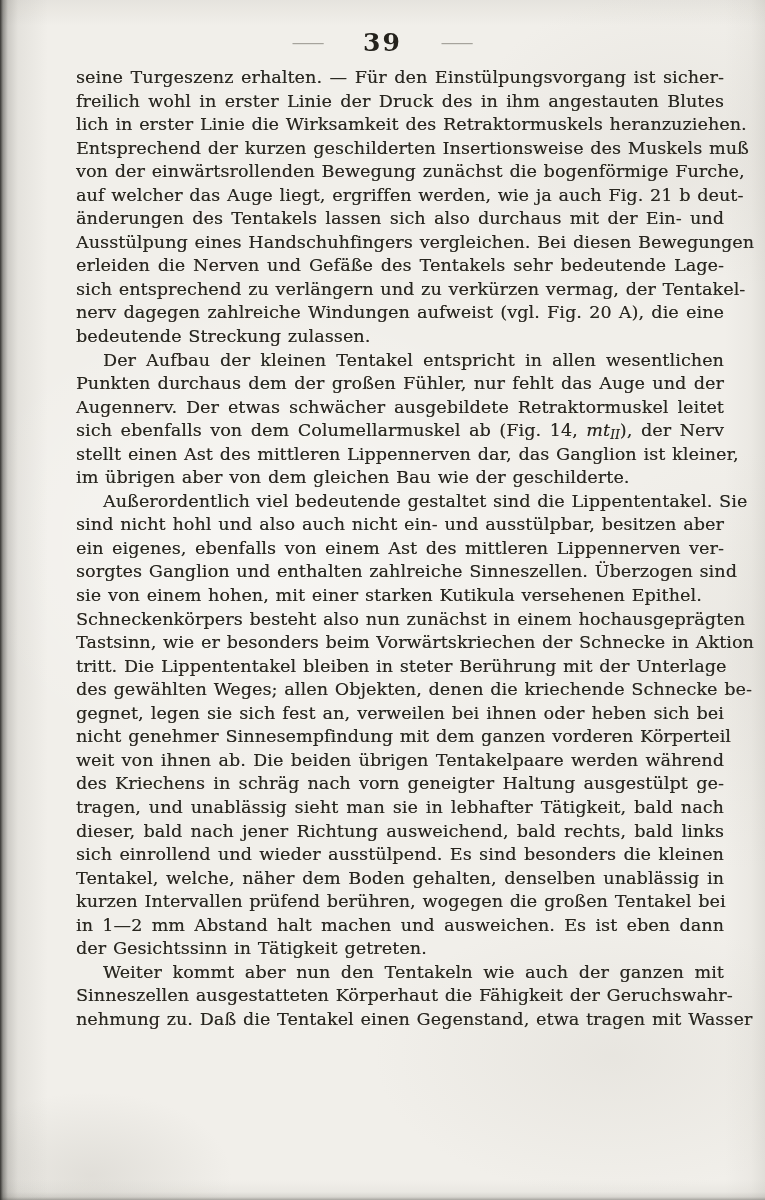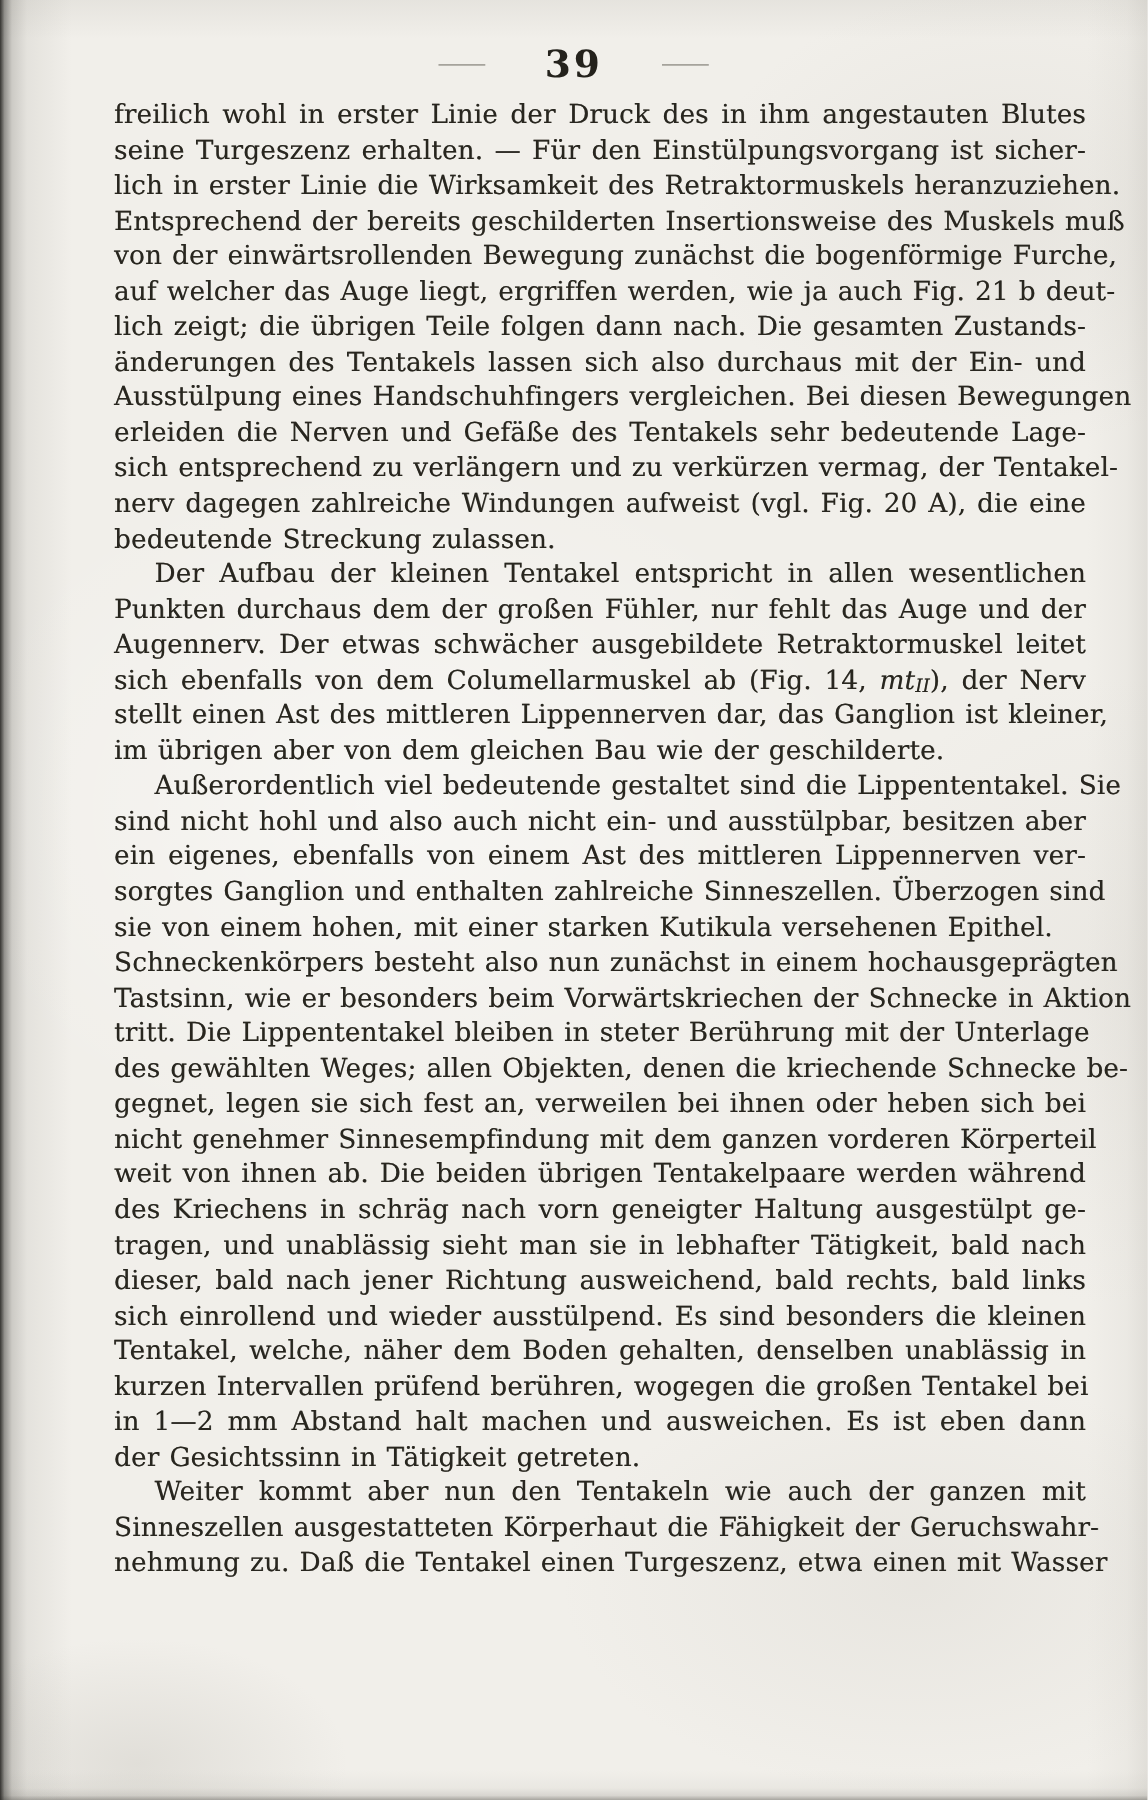--- a/index.html
+++ b/index.html
@@ -105,27 +105,26 @@
 <body>
 
 <div class="page">
   <div class="header-row">
     <span class="header-dash">—</span>
     <span class="page-number">39</span>
     <span class="header-dash">—</span>
   </div>
   <div class="text-block">
       <div class="paragraph">
+        <div class="line">seine Turgeszenz erhalten. — Für den Einstülpungsvorgang ist sicher-</div>
         <div class="line">freilich wohl in erster Linie der Druck des in ihm angestauten Blutes</div>
-        <div class="line">seine Turgeszenz erhalten. — Für den Einstülpungsvorgang ist sicher-</div>
         <div class="line">lich in erster Linie die Wirksamkeit des Retraktormuskels heranzuziehen.</div>
-        <div class="line">Entsprechend der bereits geschilderten Insertionsweise des Muskels muß</div>
+        <div class="line">Entsprechend der kurzen geschilderten Insertionsweise des Muskels muß</div>
         <div class="line">von der einwärtsrollenden Bewegung zunächst die bogenförmige Furche,</div>
         <div class="line">auf welcher das Auge liegt, ergriffen werden, wie ja auch Fig. 21 b deut-</div>
-        <div class="line">lich zeigt; die übrigen Teile folgen dann nach.  Die gesamten Zustands-</div>
         <div class="line">änderungen des Tentakels lassen sich also durchaus mit der Ein- und</div>
         <div class="line">Ausstülpung eines Handschuhfingers vergleichen.  Bei diesen Bewegungen</div>
         <div class="line">erleiden die Nerven und Gefäße des Tentakels sehr bedeutende Lage-</div>
         <div class="line">sich entsprechend zu verlängern und zu verkürzen vermag, der Tentakel-</div>
         <div class="line">nerv dagegen zahlreiche Windungen aufweist (vgl. Fig. 20 A), die eine</div>
         <div class="line last">bedeutende Streckung zulassen.</div>
       </div>
       <div class="paragraph">
         <div class="line indent">Der Aufbau der kleinen Tentakel entspricht in allen wesentlichen</div>
         <div class="line">Punkten durchaus dem der großen Fühler, nur fehlt das Auge und der</div>
@@ -154,16 +153,16 @@
         <div class="line">dieser, bald nach jener Richtung ausweichend, bald rechts, bald links</div>
         <div class="line">sich einrollend und wieder ausstülpend.  Es sind besonders die kleinen</div>
         <div class="line">Tentakel, welche, näher dem Boden gehalten, denselben unablässig in</div>
         <div class="line">kurzen Intervallen prüfend berühren, wogegen die großen Tentakel bei</div>
         <div class="line">in 1—2 mm Abstand halt machen und ausweichen.  Es ist eben dann</div>
         <div class="line last">der Gesichtssinn in Tätigkeit getreten.</div>
       </div>
       <div class="paragraph">
         <div class="line indent">Weiter kommt aber nun den Tentakeln wie auch der ganzen mit</div>
         <div class="line">Sinneszellen ausgestatteten Körperhaut die Fähigkeit der Geruchswahr-</div>
-        <div class="line last">nehmung zu.  Daß die Tentakel einen Turgeszenz, etwa einen mit Wasser</div>
+        <div class="line last">nehmung zu.  Daß die Tentakel einen Gegenstand, etwa tragen mit Wasser</div>
       </div>
     </div>
 </div>
 
 </body></html>

